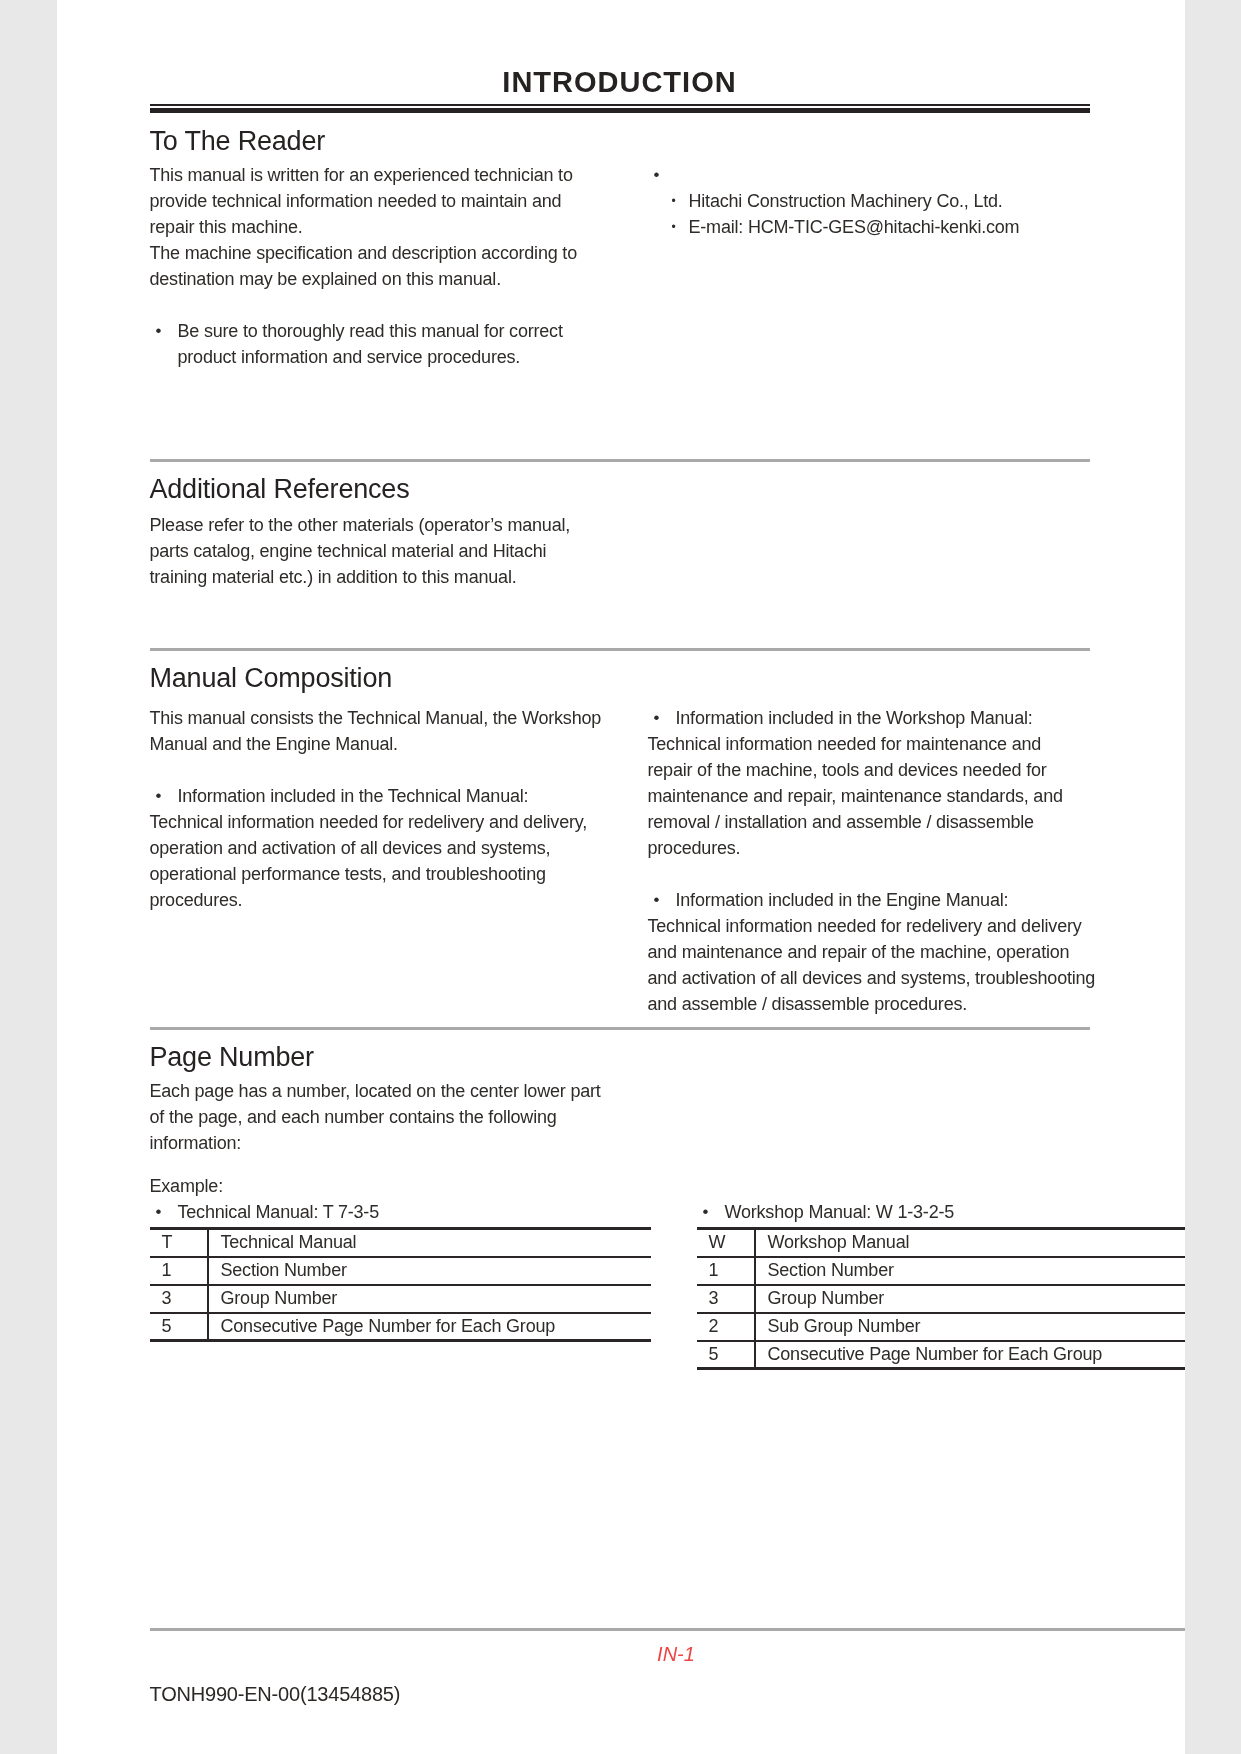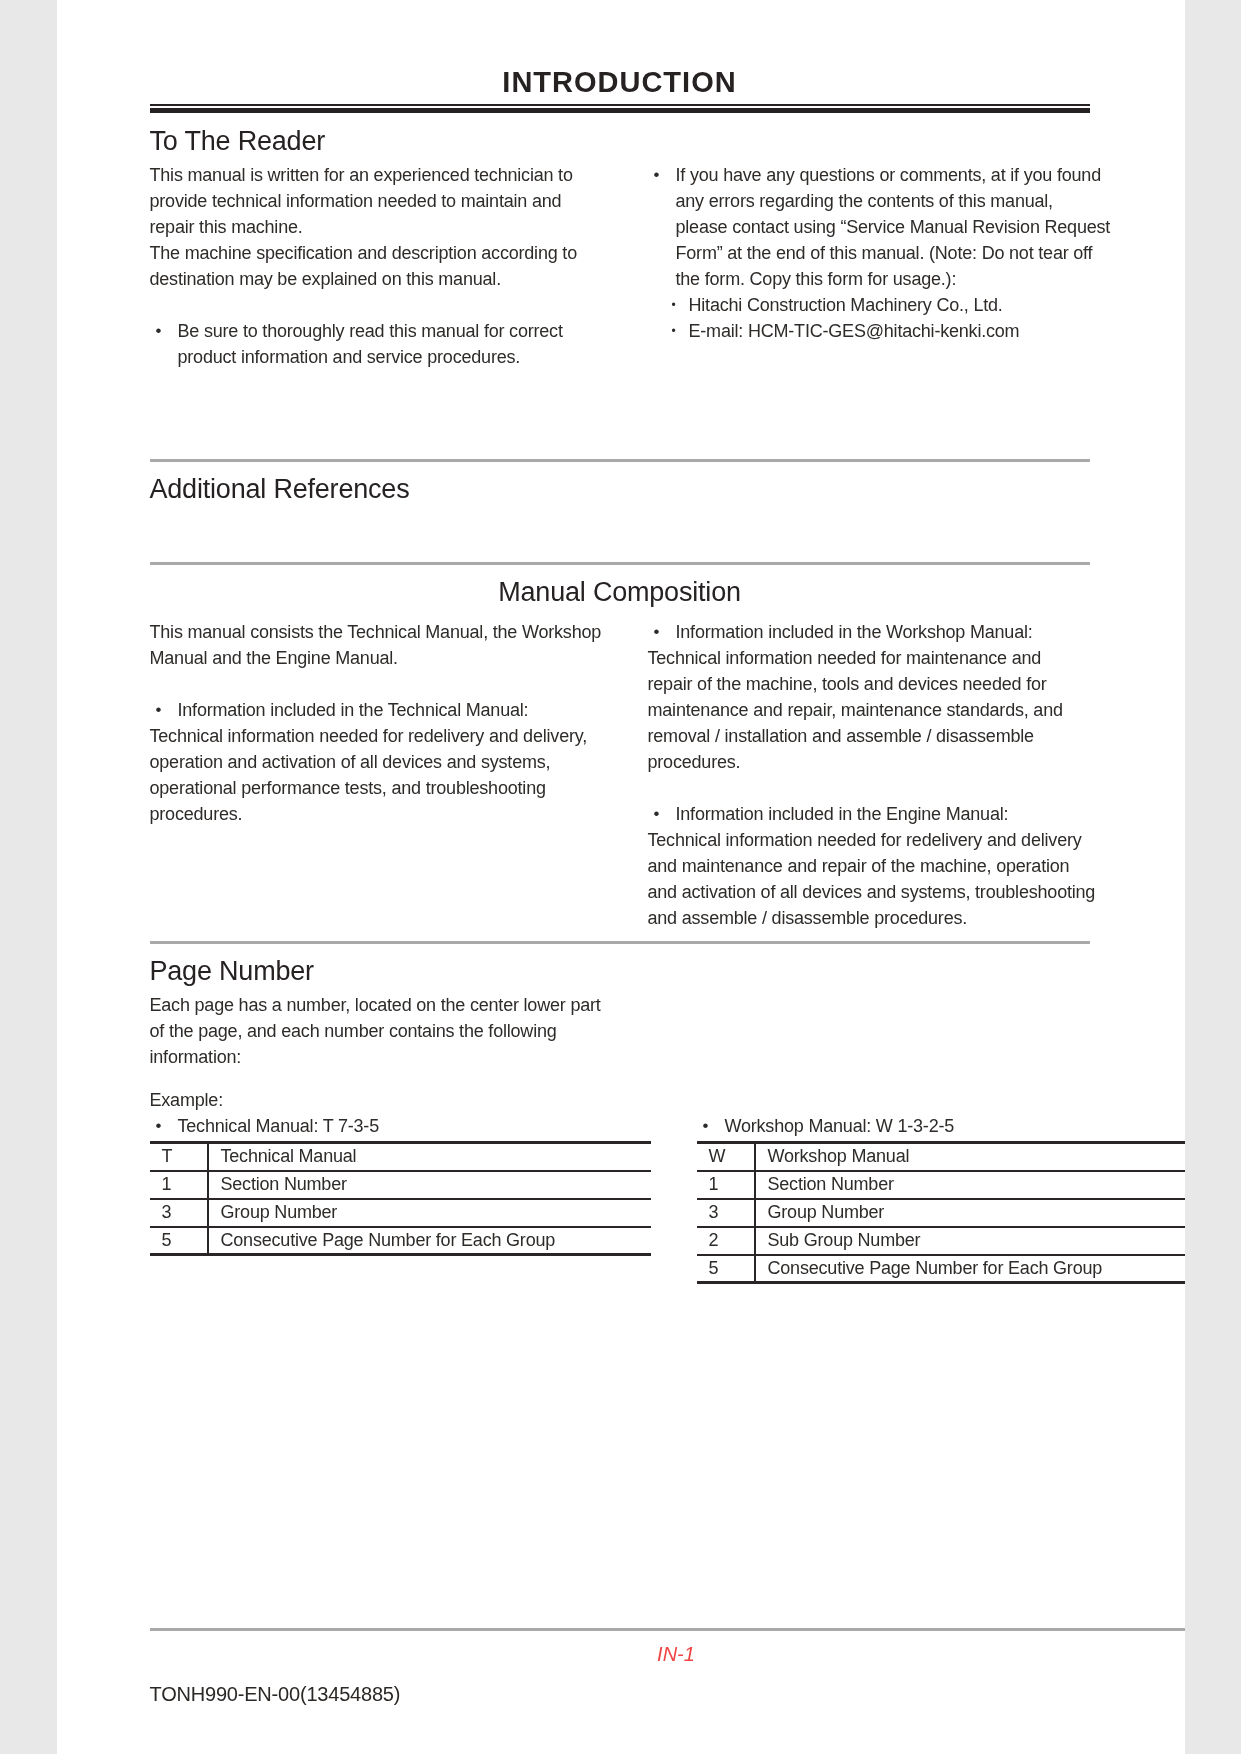--- a/index.html
+++ b/index.html
@@ -42,21 +42,21 @@
   }
   .sub-bullets{padding-left:24px;}
   .sub-item{display:flex;}
   .sub-dot{flex:none;width:17px;font-size:12px;line-height:26px;color:#2e2b29;}
   .divider{height:3px;background:#a9a9a9;border:none;margin:0;}
   #div1{margin-top:89px;}
   #div2{margin-top:58px;}
   #div3{margin-top:10px;}
   #ar-h2{margin-top:12px;}
   #ar-p{margin-top:8px;}
-  #mc-h2{margin-top:12px;text-align:center;}
+  #mc-h2{margin-top:12px;}
   #mc-cols{margin-top:12px;}
   .bullet-head{display:flex;padding-left:6px;}
   .bullet-head.gap-above{margin-top:26px;}
   #pn-h2{margin-top:12px;}
   #pn-p{margin-top:6px;}
   #pn-cols{margin-top:17px;grid-template-columns:501px 503px;}
   .example-label{margin:0;font-size:18px;line-height:26px;letter-spacing:-0.2px;}
   .num-table{
     border-collapse:collapse;width:100%;margin-top:2px;
     border-top:3px solid #2a2627;border-bottom:3px solid #2a2627;
@@ -97,42 +97,40 @@
 destination may be explained on this manual.</p>
       <div class="bullet-item gap-above">
         <span class="bullet-glyph">•</span>
         <p class="body-text">Be sure to thoroughly read this manual for correct
 product information and service procedures.</p>
       </div>
     </div>
     <div>
       <div class="bullet-item">
         <span class="bullet-glyph">•</span>
-        <p class="body-text">If you have any questions or comments, at if you found
-any errors regarding the contents of this manual,
-please contact using “Service Manual Revision Request
-Form” at the end of this manual. (Note: Do not tear off
-the form. Copy this form for usage.):</p>
       </div>
       <div class="sub-bullets">
         <div class="sub-item">
           <span class="sub-dot">•</span>
           <p class="body-text">Hitachi Construction Machinery Co., Ltd.</p>
         </div>
         <div class="sub-item">
           <span class="sub-dot">•</span>
           <p class="body-text">E-mail: HCM-TIC-GES@hitachi-kenki.com</p>
         </div>
       </div>
     </div>
   </div>
 
   <hr class="divider" id="div1">
 
   <h2 class="sec-heading" id="ar-h2">Additional References</h2>
+  <p class="body-text" id="ar-p">Please refer to the other materials (operator’s manual,
+parts catalog, engine technical material and Hitachi
+training material etc.) in addition to this manual.</p>
 
   <hr class="divider" id="div2">
 
   <h2 class="sec-heading" id="mc-h2">Manual Composition</h2>
   <div class="cols" id="mc-cols">
     <div>
       <p class="body-text">This manual consists the Technical Manual, the Workshop
 Manual and the Engine Manual.</p>
       <div class="bullet-head gap-above">
         <span class="bullet-glyph">•</span>

